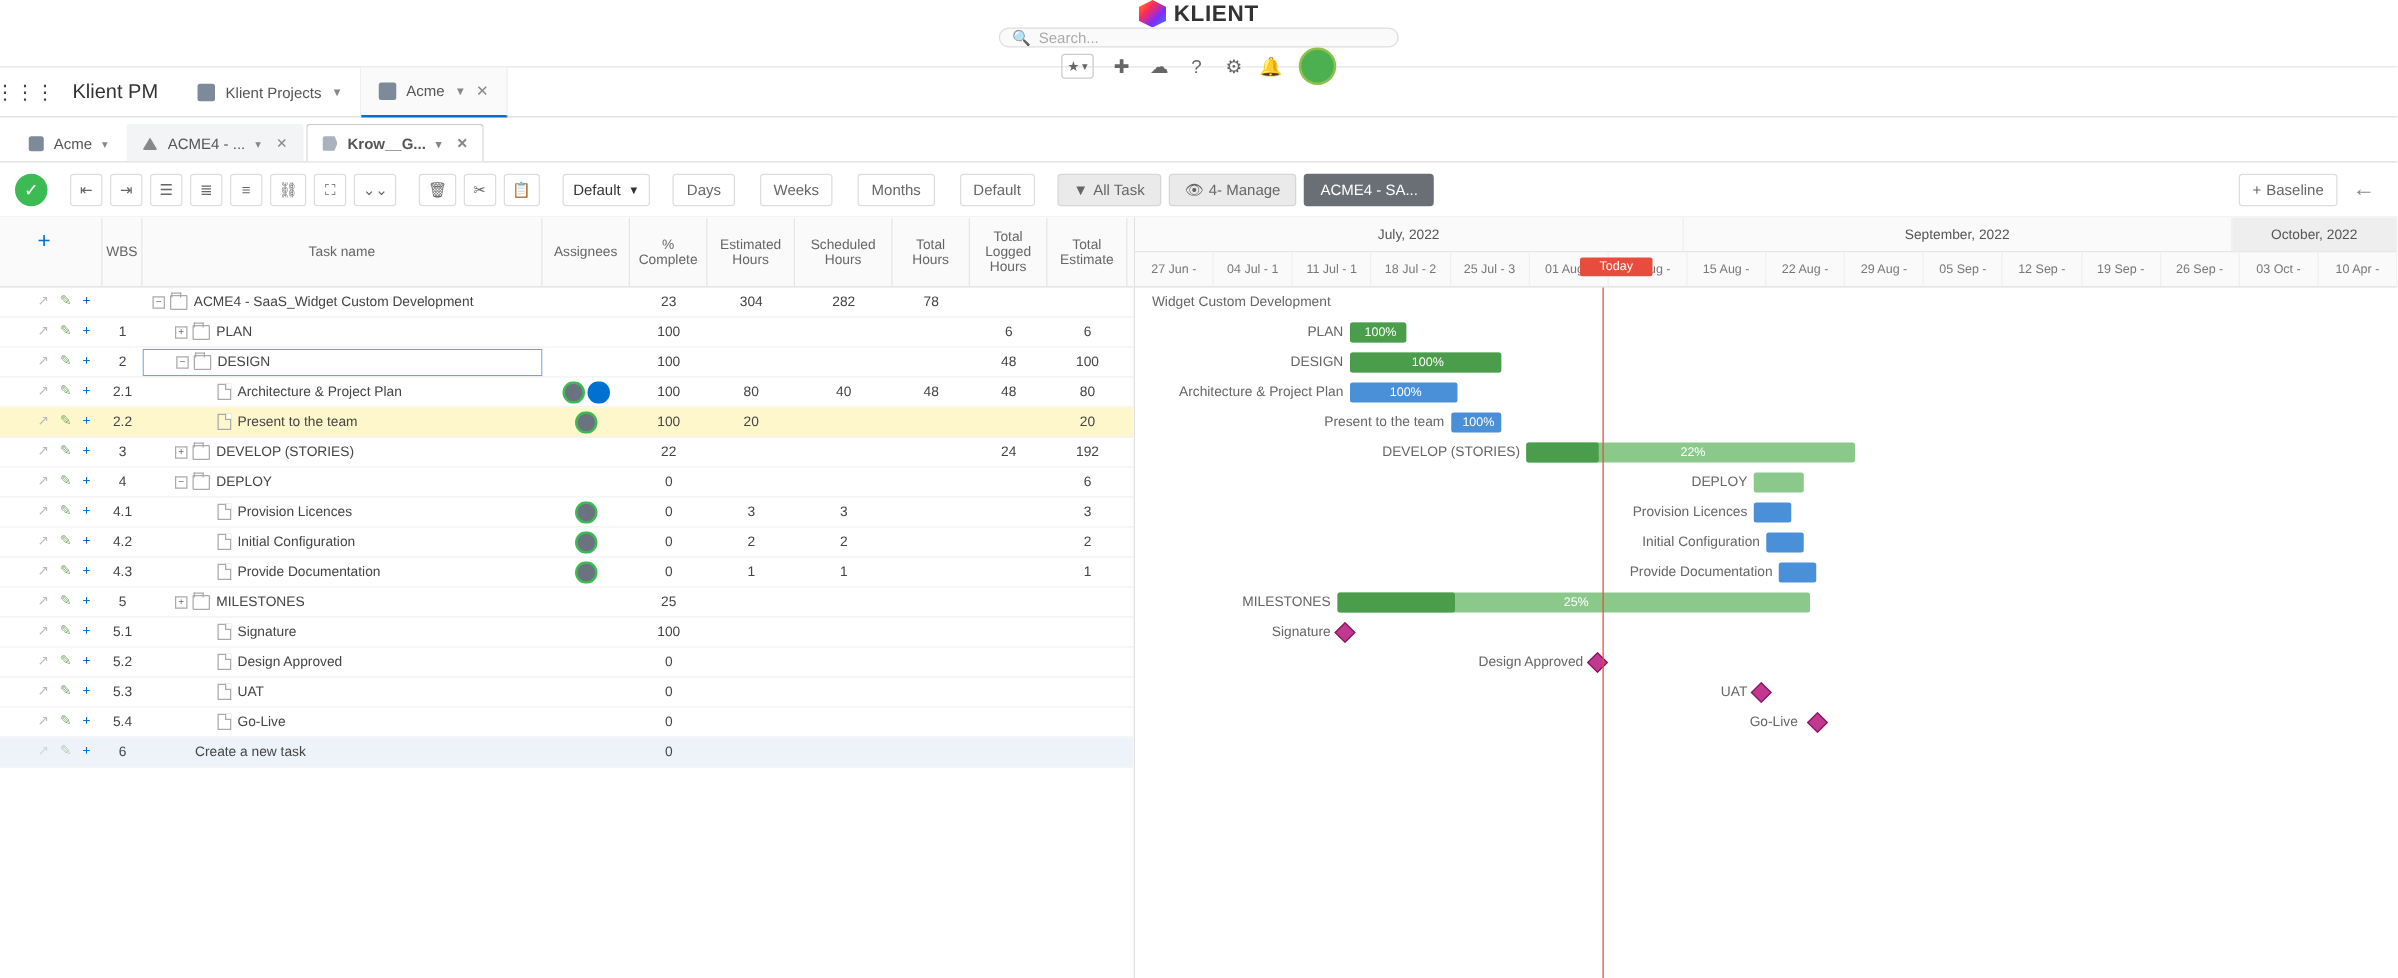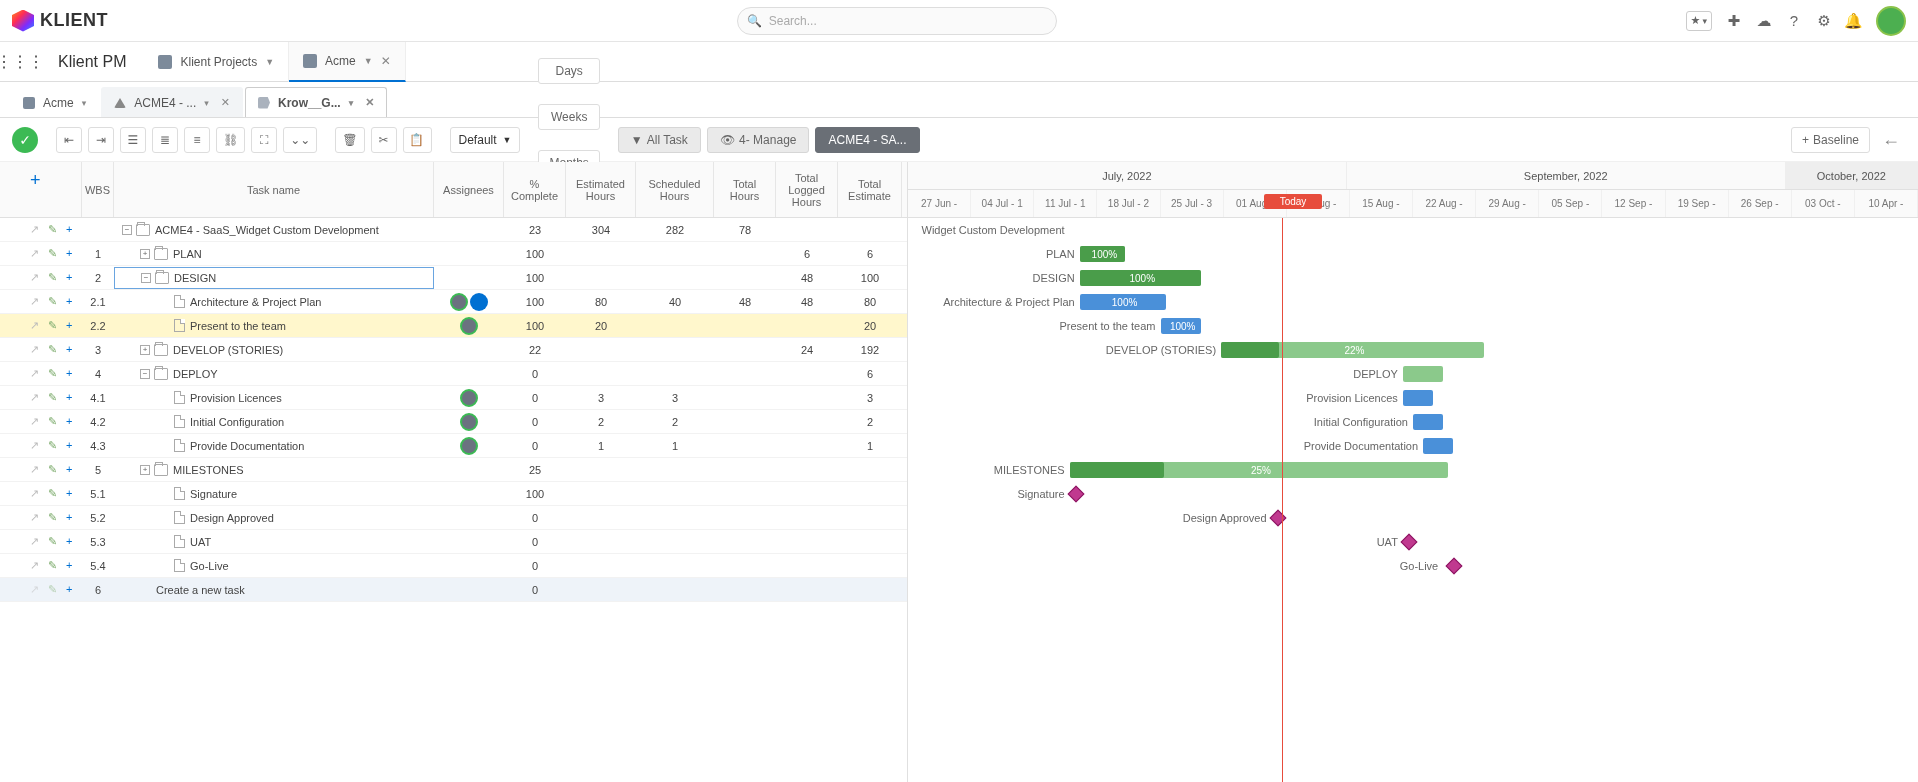--- a/index.html
+++ b/index.html
@@ -1,17 +1,17 @@
 <!DOCTYPE html>
 <html><head>
 <meta charset="utf-8">
 <style>
 * { box-sizing: border-box; margin: 0; padding: 0; font-family: -apple-system, Arial, sans-serif; }
 body { background: #fff; font-size: 12px; color: #333; overflow: hidden; }
-.topbar { height: 42px; display: flex; align-items: center; padding: 0 12px; border-bottom: 1px solid #e5e5e5; }
+.topbar { height: 54px; display: flex; align-items: center; padding: 0 12px; border-bottom: 1px solid #e5e5e5; flex-direction: column; }
 .logo { display:flex; align-items:center; gap:6px; font-size:18px; font-weight:700; letter-spacing:0.5px;}
 .logo-mark { width:22px; height:22px; background: linear-gradient(135deg,#ff8c1a,#ff2d55,#7b2cff,#2e8cff); clip-path: polygon(50% 0,100% 25%,100% 75%,50% 100%,0 75%,0 25%);}
 .spacer { flex:1; }
 .search-box { width:320px; height:28px; border:1px solid #ddd; border-radius:14px; background:#fafafa; display:flex; align-items:center; padding:0 10px; color:#888; gap:6px;}
 .top-icons { display:flex; gap:14px; align-items:center; color:#666; }
 .top-icons .ico { width:16px; height:16px; cursor:pointer; display:flex; align-items:center; justify-content:center; font-size:15px;}
 .avatar-lg { width:30px; height:30px; border-radius:50%; background:#4caf50; border:2px solid #8bc34a; cursor:pointer;}
 .favbox { border:1px solid #ccc; border-radius:3px; padding:0 4px; height:20px; display:flex; align-items:center; font-size:11px; gap:2px;}
 
 .navbar { height:40px; display:flex; align-items:center; border-bottom:1px solid #ddd; }
@@ -177,21 +177,21 @@
   <div class="tb-gap"></div>
   <div class="tb-btn">🗑</div>
   <div class="tb-btn">✂</div>
   <div class="tb-btn">📋</div>
   <div class="tb-gap"></div>
   <div class="tb-sel">
       <span>Default</span>
       <span style="font-size:9px;">▼</span>
     </div>
   <div class="tb-gap"></div>
-  <div id="scale-buttons" style="display:flex;gap:20px;flex-direction:column;">
+  <div id="scale-buttons" style="display:flex;gap:20px;">
       <div class="tb-btn" style="padding: 0px 10px;">Days</div>
       <div class="tb-btn" style="padding: 0px 10px;">Weeks</div>
       <div class="tb-btn" style="padding: 0px 10px;">Months</div>
       <div class="tb-btn" style="padding: 0px 10px;">Default</div>
     </div>
   <div class="tb-gap"></div>
   <div class="tb-btn lite" style="padding:0 12px;">
       <span>▼</span>
       <span>All Task</span>
     </div>

